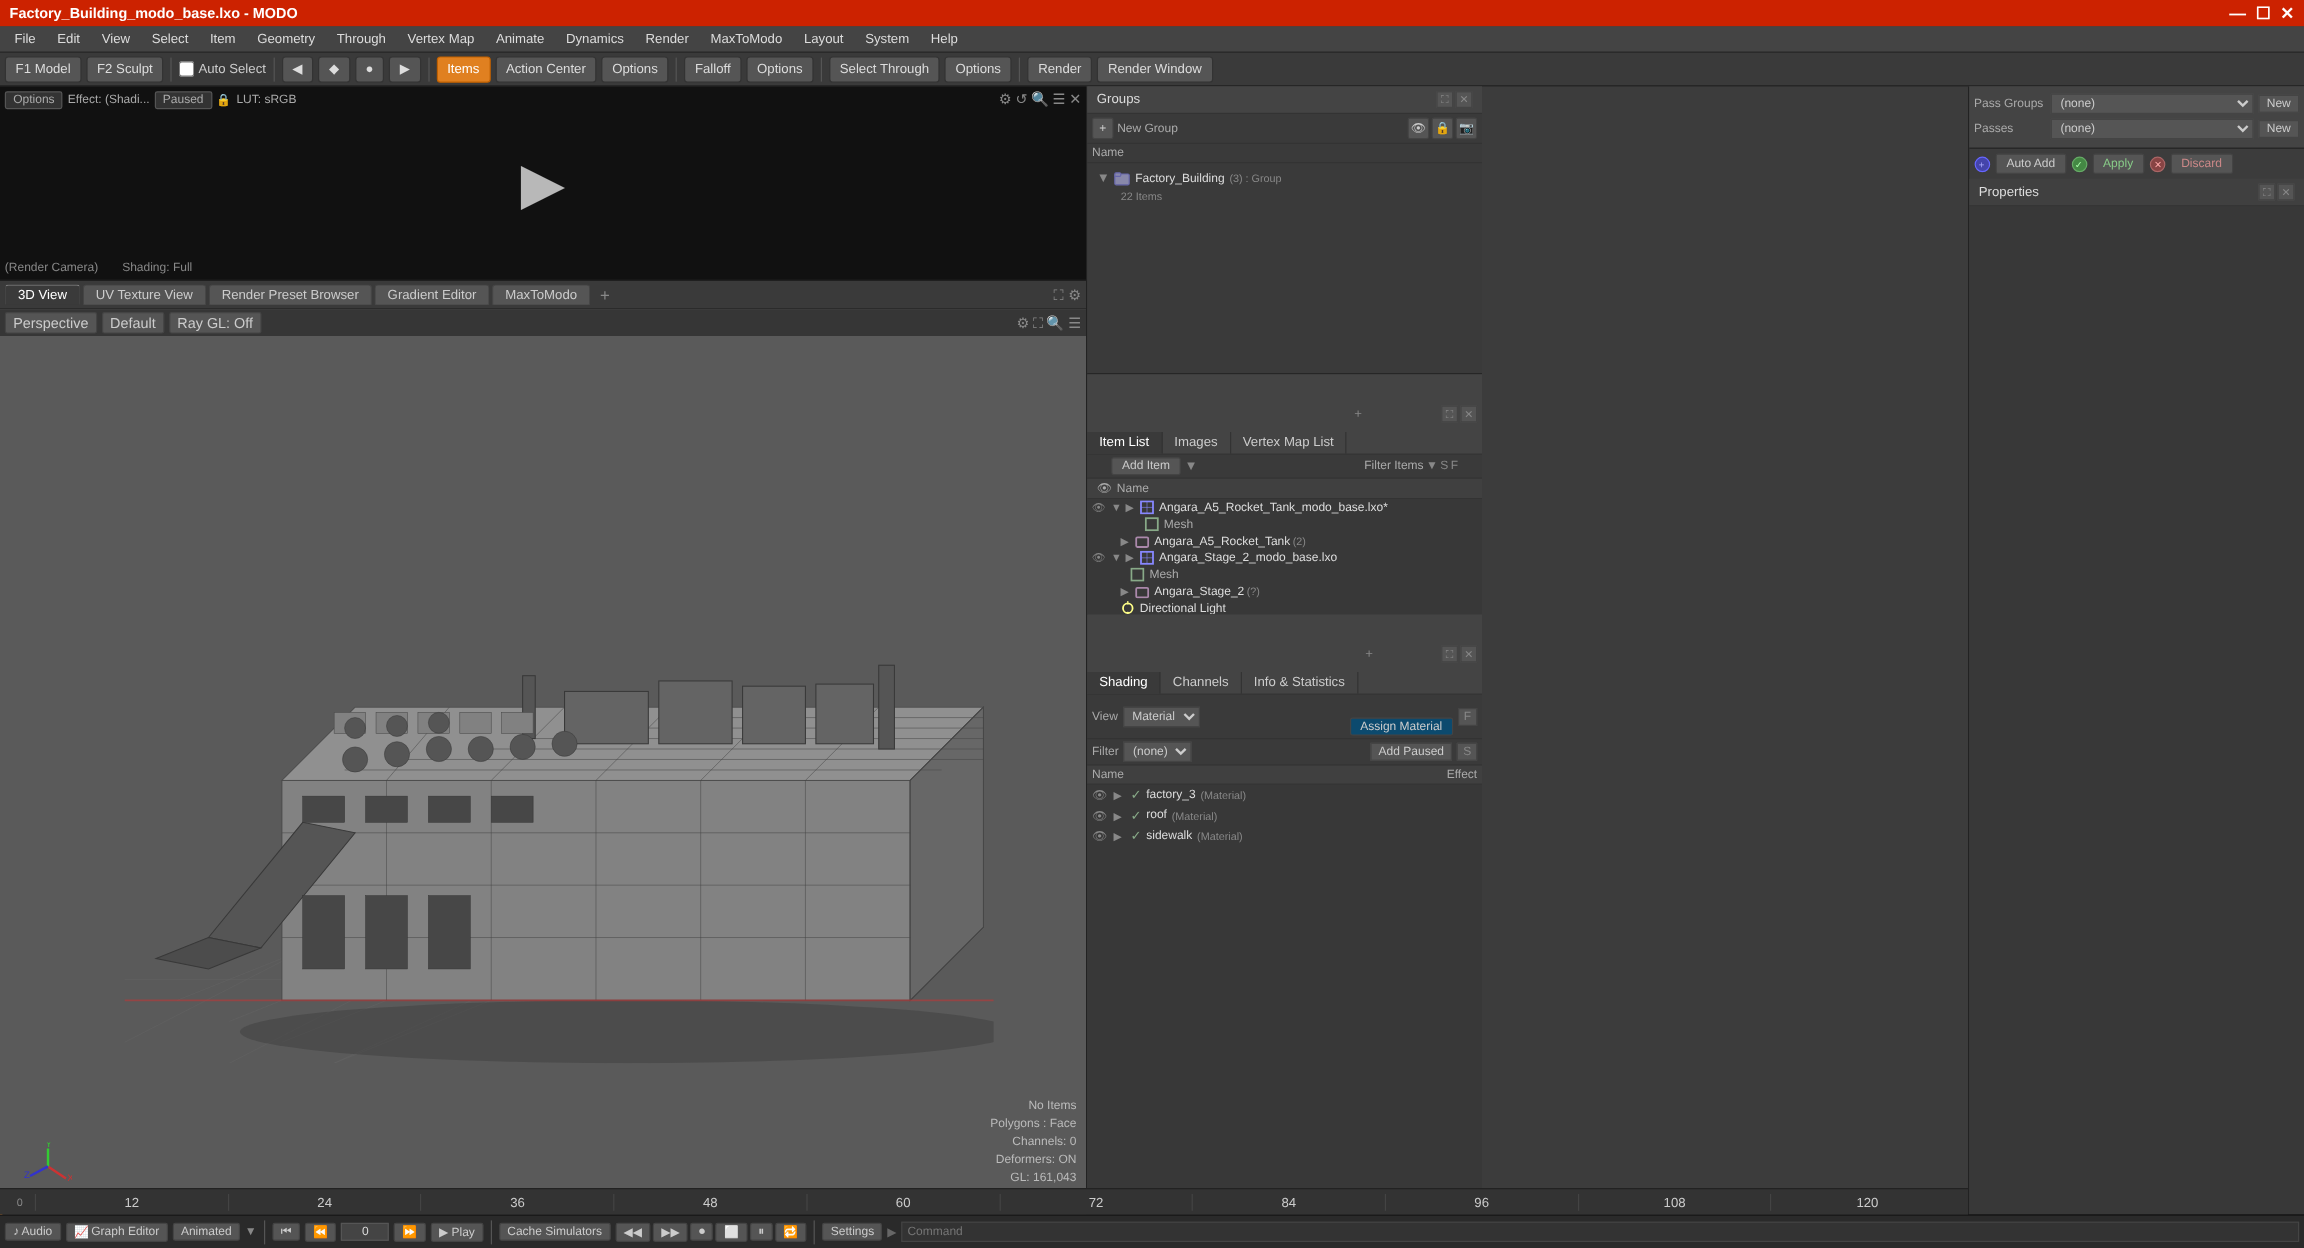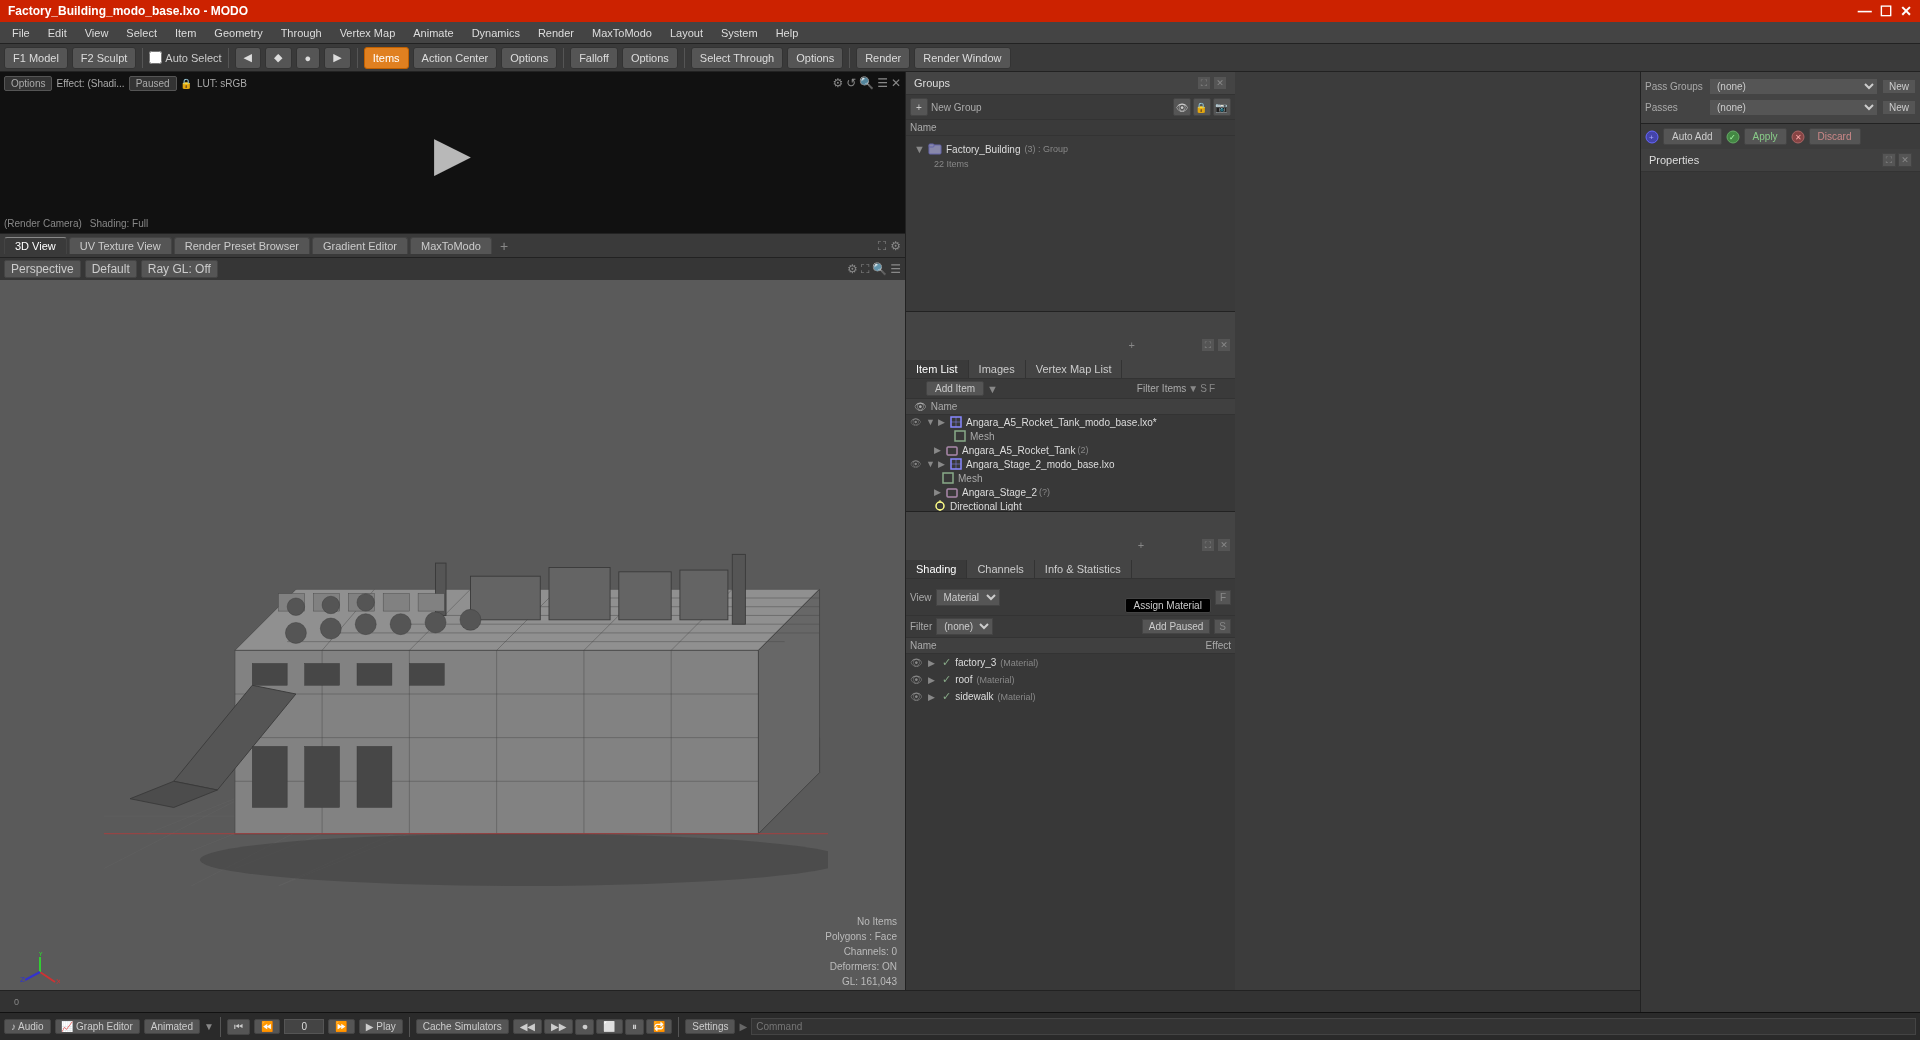--- a/index.html
+++ b/index.html
@@ -304,21 +304,21 @@
     .shading-label { color: #aaa; font-size: 10px; }
     .shading-select {
       background: #555;
       border: 1px solid #444;
       color: #ccc;
       font-size: 10px;
       padding: 1px 3px;
       cursor: pointer;
     }
     #shading-assign-btn {
-      background: #000000;
+      background: #0c4a6e;
       border: 1px solid #444;
       color: #ccc;
       font-size: 10px;
       padding: 1px 8px;
       cursor: pointer;
       border-radius: 2px;
       margin-top: 17px;
     }
     #shading-columns {
       display: flex;
@@ -536,21 +536,21 @@
         <span style="font-size:10px; color:#aaa;">LUT: sRGB</span>
       </div>
       <div id="play-btn">▶</div>
       <div style="position:absolute; top:4px; right:4px; display:flex; gap:3px;">
         <span style="color:#888; font-size:12px; cursor:pointer;">⚙</span>
         <span style="color:#888; font-size:12px; cursor:pointer;">↺</span>
         <span style="color:#888; font-size:12px; cursor:pointer;">🔍</span>
         <span style="color:#888; font-size:12px; cursor:pointer;">☰</span>
         <span style="color:#888; font-size:12px; cursor:pointer;">✕</span>
       </div>
-      <div style="position:absolute; bottom:4px; left:4px; display:flex; gap:8px;justify-content:flex-end;">
+      <div style="position:absolute; bottom:4px; left:4px; display:flex; gap:20px;justify-content:flex-end;">
         <span style="font-size:10px; color:#888;">(Render Camera)</span>
         <span style="font-size:10px; color:#888;">Shading: Full</span>
       </div>
     </div>
 
     <div id="viewport-tabs">
       <div class="vp-tab active">3D View</div>
       <div class="vp-tab">UV Texture View</div>
       <div class="vp-tab">Render Preset Browser</div>
       <div class="vp-tab">Gradient Editor</div>
@@ -943,20 +943,32 @@
       </div>
     </div>
     <div style="flex:1; background:#383838;">
     </div>
   </div>
 
 </div>
 
 <div id="timeline" style="position:absolute; bottom:28px; left:0; right:280px; height:22px; background:#333; border-top:1px solid #222; display:flex; align-items:center; padding:0 4px; z-index:5;">
   <span style="font-size:9px; color:#888; width:25px; text-align:center;">0</span>
+  <div style="flex:1; display:flex;">
+    <div class="tl-mark">12</div>
+    <div class="tl-mark">24</div>
+    <div class="tl-mark">36</div>
+    <div class="tl-mark">48</div>
+    <div class="tl-mark">60</div>
+    <div class="tl-mark">72</div>
+    <div class="tl-mark">84</div>
+    <div class="tl-mark">96</div>
+    <div class="tl-mark">108</div>
+    <div class="tl-mark">120</div>
+  </div>
 </div>
 
 <div style="position:absolute; bottom:28px; left:0; right:280px; height:10px; background:#2a2a2a; border-top:1px solid #111; z-index:4;">
   <div style="height:100%; width:2px; background:#e08020; position:absolute; left:0;"></div>
 </div>
 
 <div id="bottom-bar">
   <button class="bottom-btn">
     <span>♪</span>
     <span>Audio</span>

